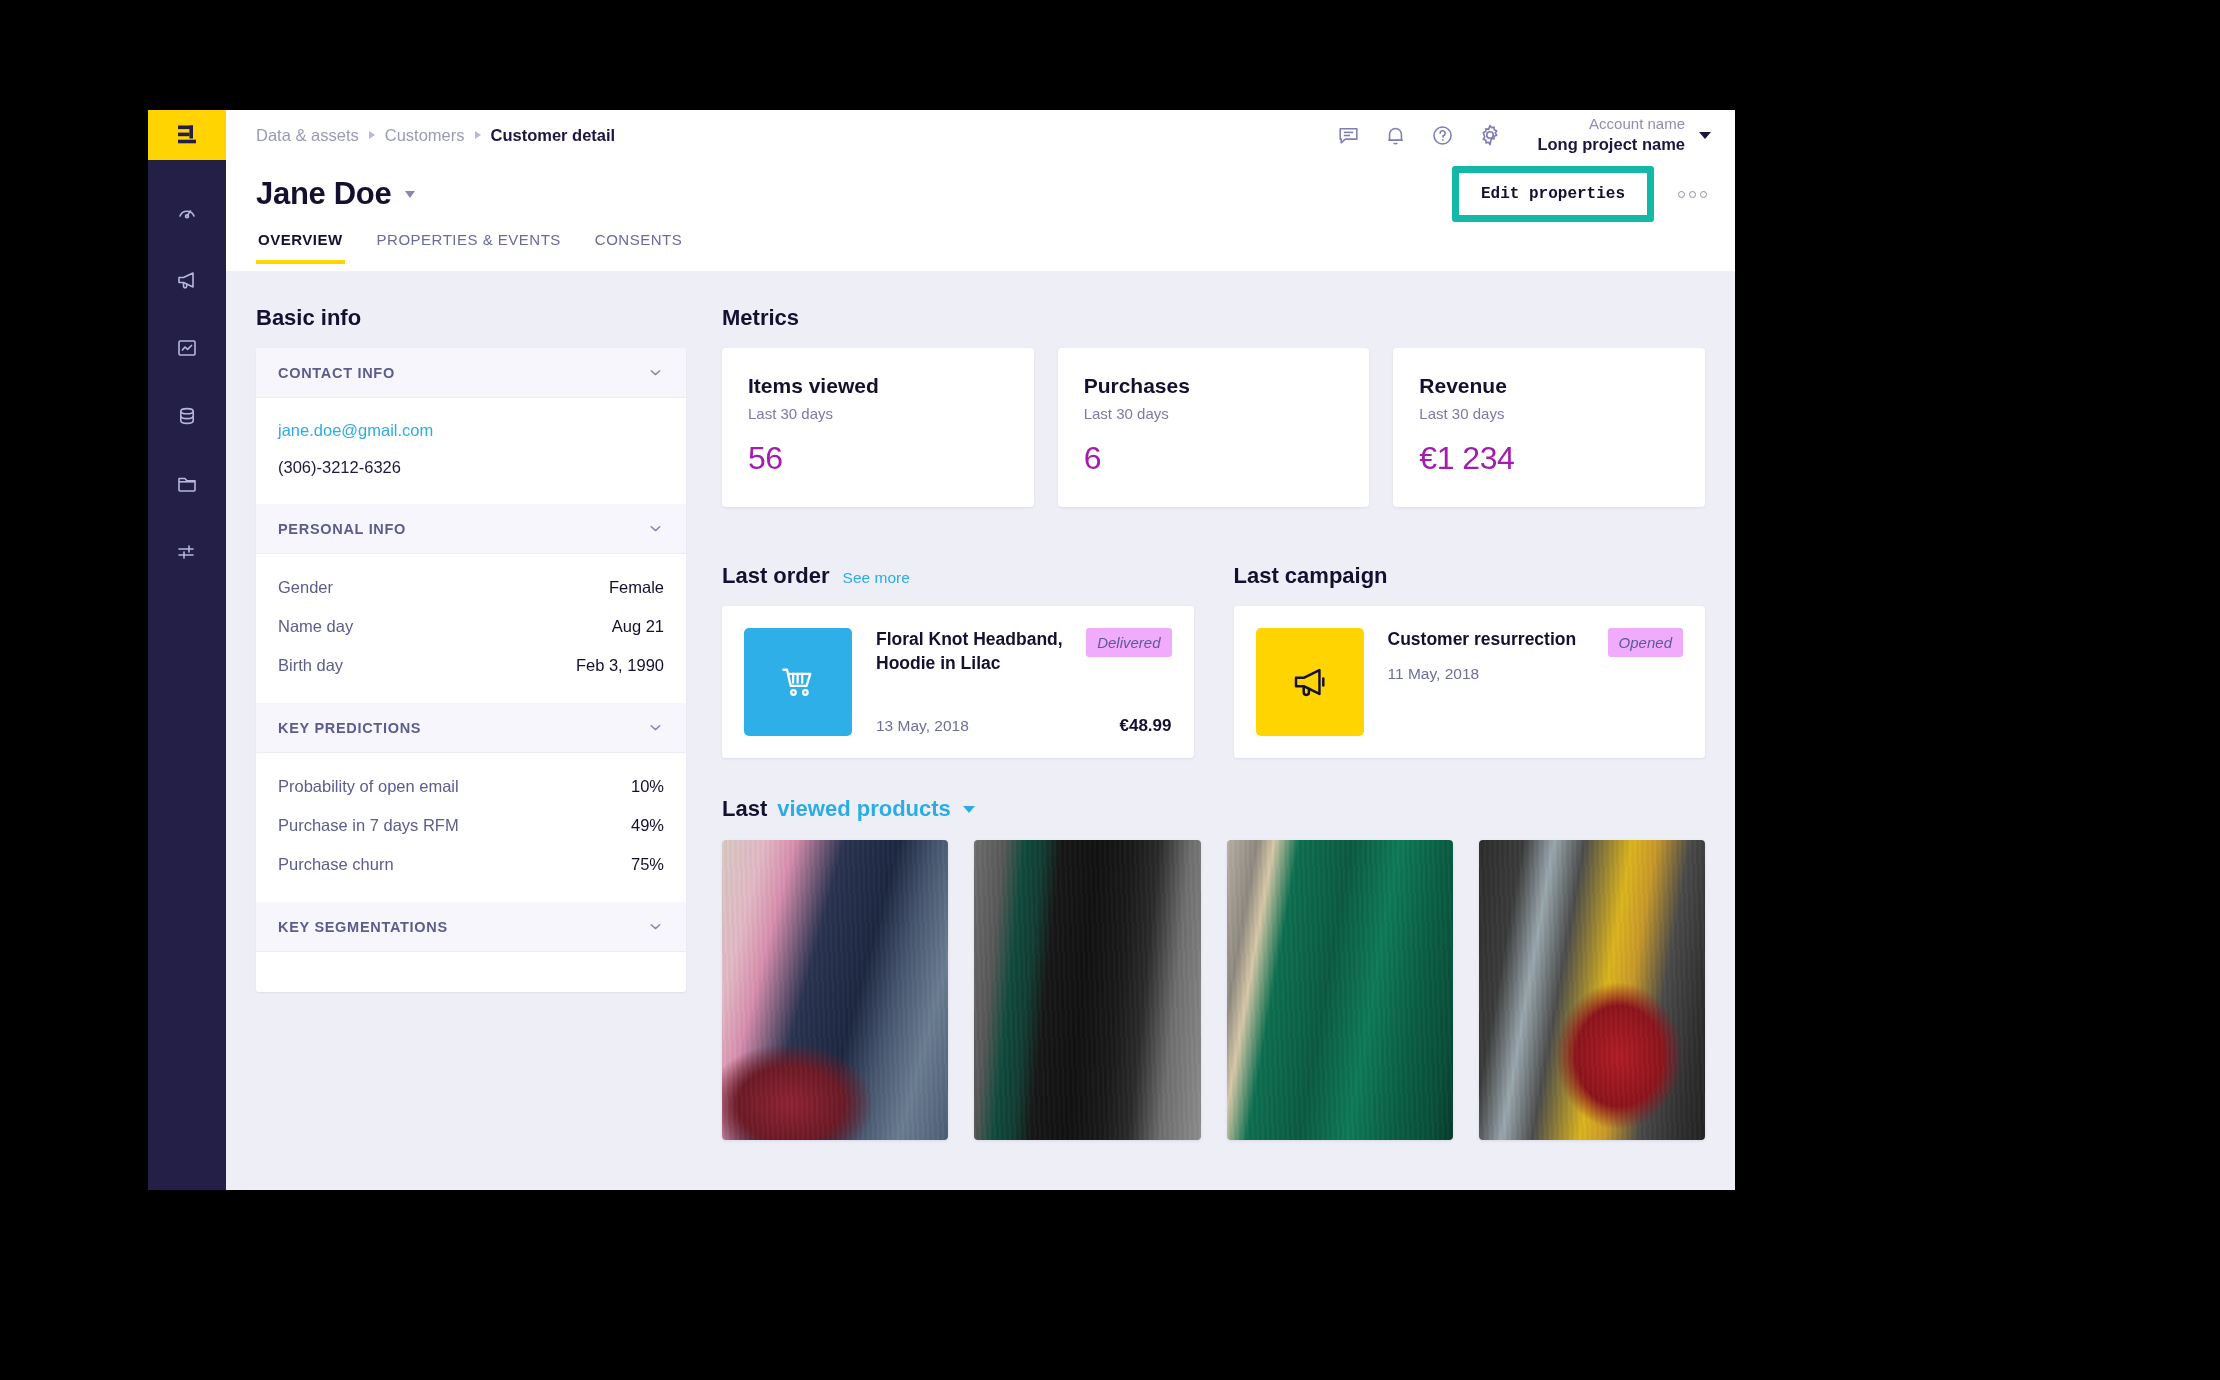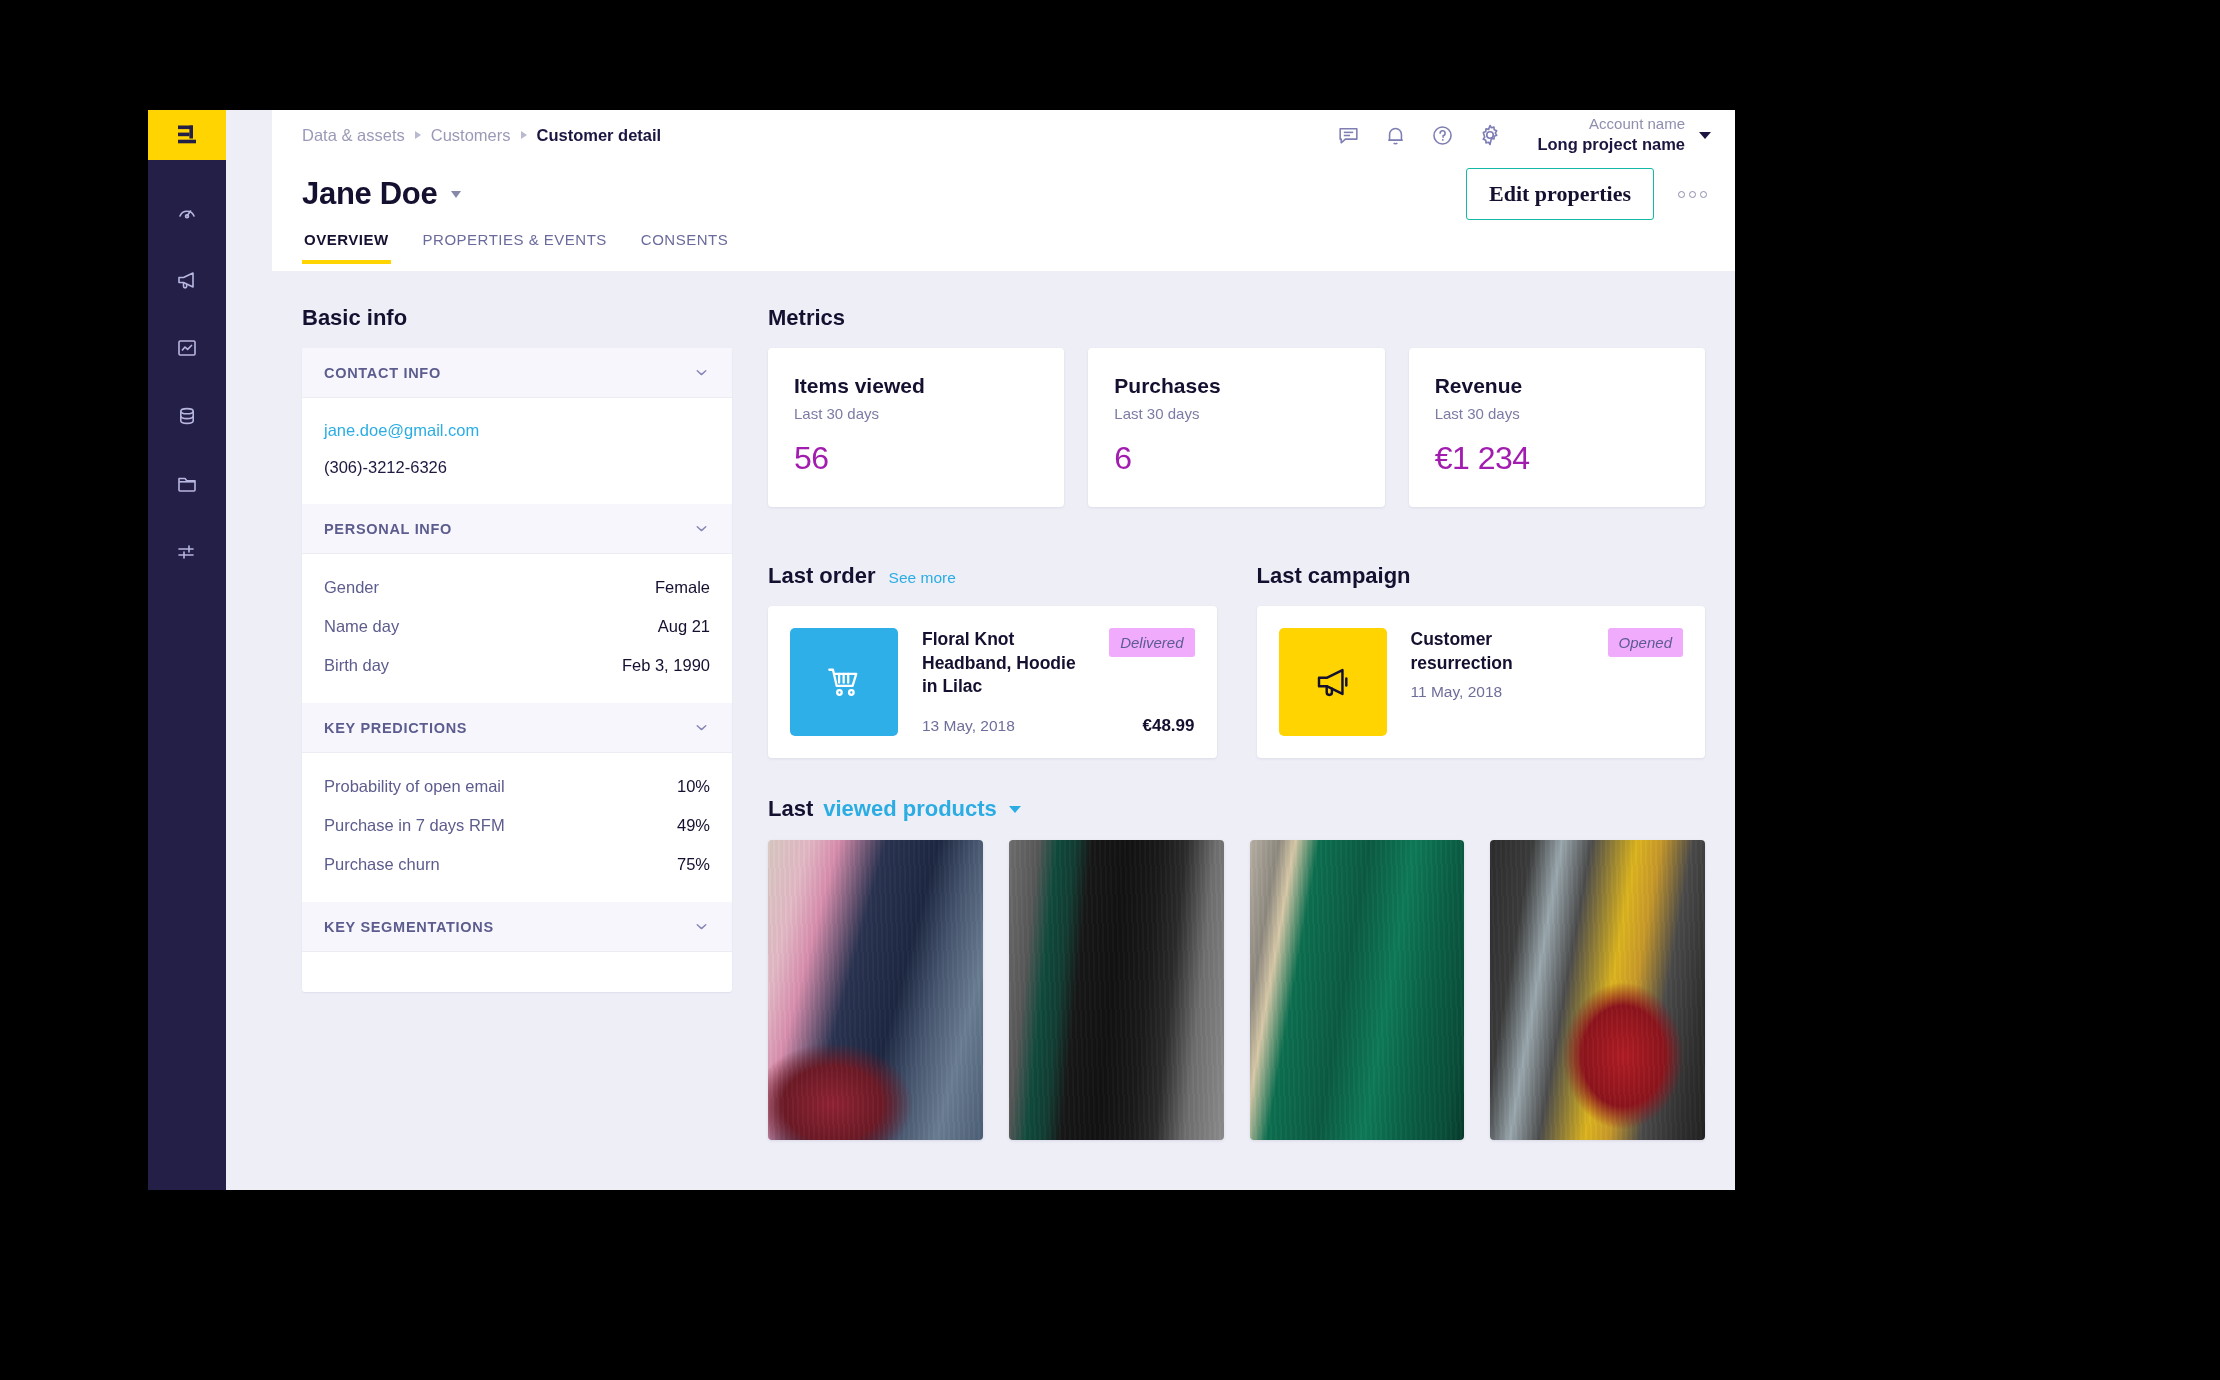--- a/index.html
+++ b/index.html
@@ -9,21 +9,20 @@
     font-family: "Liberation Sans", sans-serif;
     overflow: hidden;
   }
   #app-frame {
     position: absolute;
     left: 148px; top: 110px;
     width: 1587px; height: 1080px;
     background: #eeeef7;
     overflow: hidden;
     display: flex;
-    gap: 46px;
   }
 
   
   #sidebar {
     width: 78px; flex: 0 0 78px;
     background: #241f47;
     display: flex; flex-direction: column;
     align-items: center;
   }
   #sidebar .logo {
@@ -86,24 +85,24 @@
   #title-caret {
     margin-left: 14px;
     width: 0; height: 0;
     border-top: 7px solid #8888a8;
     border-left: 5.5px solid transparent;
     border-right: 5.5px solid transparent;
     cursor: pointer;
   }
   #titlebar-right { margin-left: auto; display: flex; align-items: center; gap: 20px; }
   #edit-btn {
-    background: #fff; border: 1px solid #14b8a6; border-radius: 3px;
-    padding: 12px 22px; font-size: 22px; font-weight: bold;
+    background: #fff; border: 7px solid #14b8a6; border-radius: 3px;
+    padding: 12px 22px; font-size: 16px; font-weight: bold;
     color: #14102f; cursor: pointer;
-    font-family: Liberation Serif, serif;
+    font-family: Liberation Mono, monospace;
   }
   #more-btn { display: flex; gap: 4px; cursor: pointer; padding: 6px 4px; }
   #more-btn i {
     width: 7px; height: 7px; border-radius: 50%;
     border: 1.6px solid #8c8cb0; display: block;
   }
 
   
   #tabs {
     background: #fff; flex: 0 0 43px;

